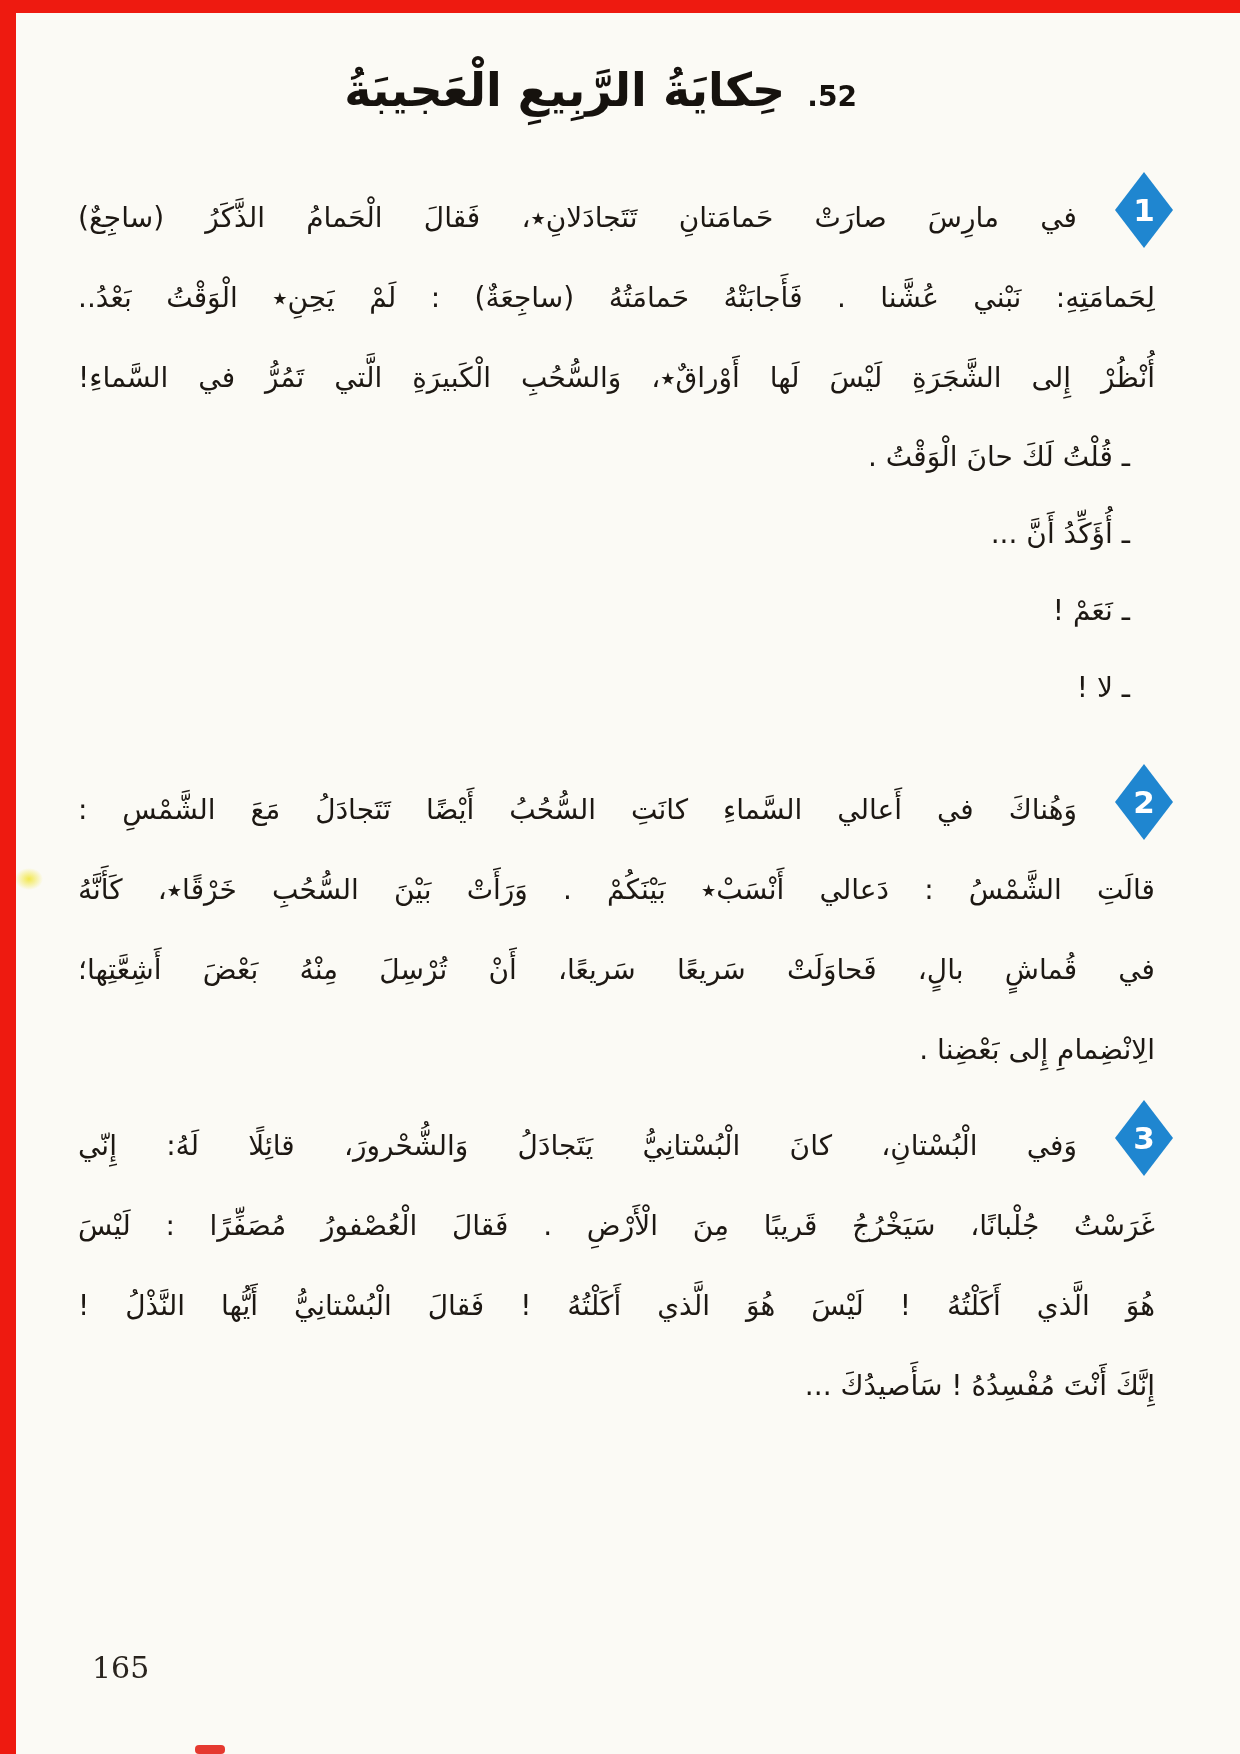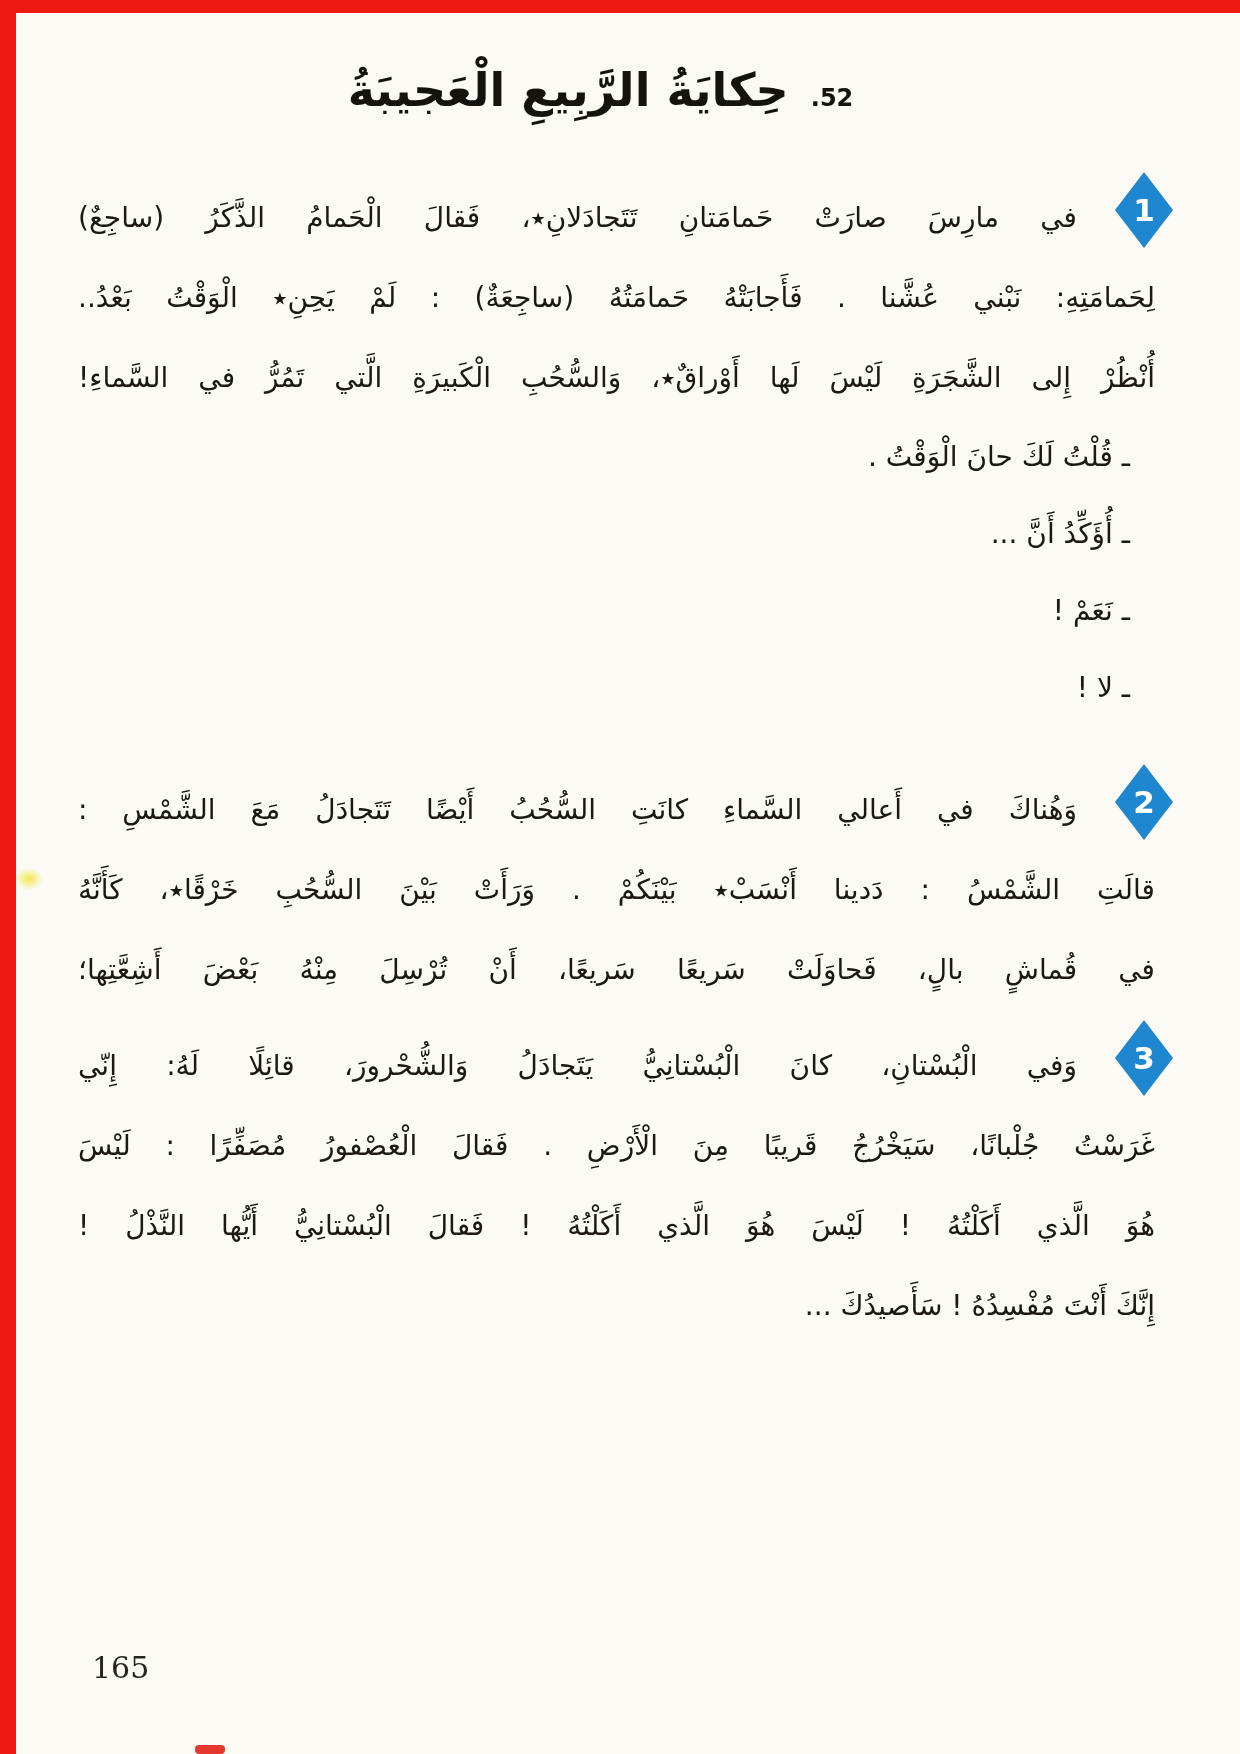--- a/index.html
+++ b/index.html
@@ -15,21 +15,21 @@
     position:absolute; top:10px; left:0; right:0; text-align:center;
     direction:ltr; color:#2126c3; font-size:19px; letter-spacing:0.2px;
   }
   .header .blog { margin-left:8px; }
 
   .title {
     position:absolute; top:56px; right:85px; left:90px; margin:0;
     text-align:center; font-size:46px; font-weight:bold; color:#16120e;
     transform:translateX(-22px); line-height:1.5;
   }
-  .title .num { font-size:24px; font-weight:bold; padding-left:6px; }
+  .title .num { font-size:28px; font-weight:bold; padding-left:6px; }
 
   .content { position:absolute; top:178px; right:85px; left:78px; font-size:28px; }
   .line { height:80px; line-height:80px; overflow:hidden; }
   .j { text-align:justify; text-align-last:justify; }
   .indent-marker { padding-right:78px; }
   .indent-para   { padding-right:45px; }
   .end-line { text-align:right; }
   .loose { padding-right:108px; word-spacing:13px; }
 
   .para { position:relative; }
@@ -88,22 +88,23 @@
       <div class="line end-line">ـ أُؤَكِّدُ أَنَّ ...</div>
       <div class="line end-line">ـ نَعَمْ !</div>
       <div class="line end-line">ـ لا !</div>
     </div>
 
     <section class="para" style="margin-top:44px;">
       <div class="diamond">
         <span>2</span>
       </div>
       <div class="line j indent-marker">وَهُناكَ في أَعالي السَّماءِ كانَتِ السُّحُبُ أَيْضًا تَتَجادَلُ مَعَ الشَّمْسِ :</div>
-      <div class="line j">قالَتِ الشَّمْسُ : دَدينا أَنْسَبْ٭ بَيْنَكُمْ . وَرَأَتْ بَيْنَ السُّحُبِ خَرْقًا٭، كَأَنَّهُ</div>
+      <div class="line j">قالَتِ الشَّمْسُ : دَعالي أَنْسَبْ٭ بَيْنَكُمْ . وَرَأَتْ بَيْنَ السُّحُبِ خَرْقًا٭، كَأَنَّهُ</div>
       <div class="line j">في قُماشٍ بالٍ، فَحاوَلَتْ سَريعًا سَريعًا، أَنْ تُرْسِلَ مِنْهُ بَعْضَ أَشِعَّتِها؛</div>
+      <div class="line end-line">الِانْضِمامِ إِلى بَعْضِنا .</div>
     </section>
 
     <section class="para" style="margin-top:16px;">
       <div class="diamond">
         <span>3</span>
       </div>
       <div class="line j indent-marker">وَفي الْبُسْتانِ، كانَ الْبُسْتانِيُّ يَتَجادَلُ وَالشُّحْرورَ، قائِلًا لَهُ: إِنّي</div>
       <div class="line j">غَرَسْتُ جُلْبانًا، سَيَخْرُجُ قَريبًا مِنَ الْأَرْضِ . فَقالَ الْعُصْفورُ مُصَفِّرًا : لَيْسَ</div>
       <div class="line j">هُوَ الَّذي أَكَلْتُهُ ! لَيْسَ هُوَ الَّذي أَكَلْتُهُ ! فَقالَ الْبُسْتانِيُّ أَيُّها النَّذْلُ !</div>
       <div class="line end-line">إِنَّكَ أَنْتَ مُفْسِدُهُ ! سَأَصيدُكَ ...</div>

